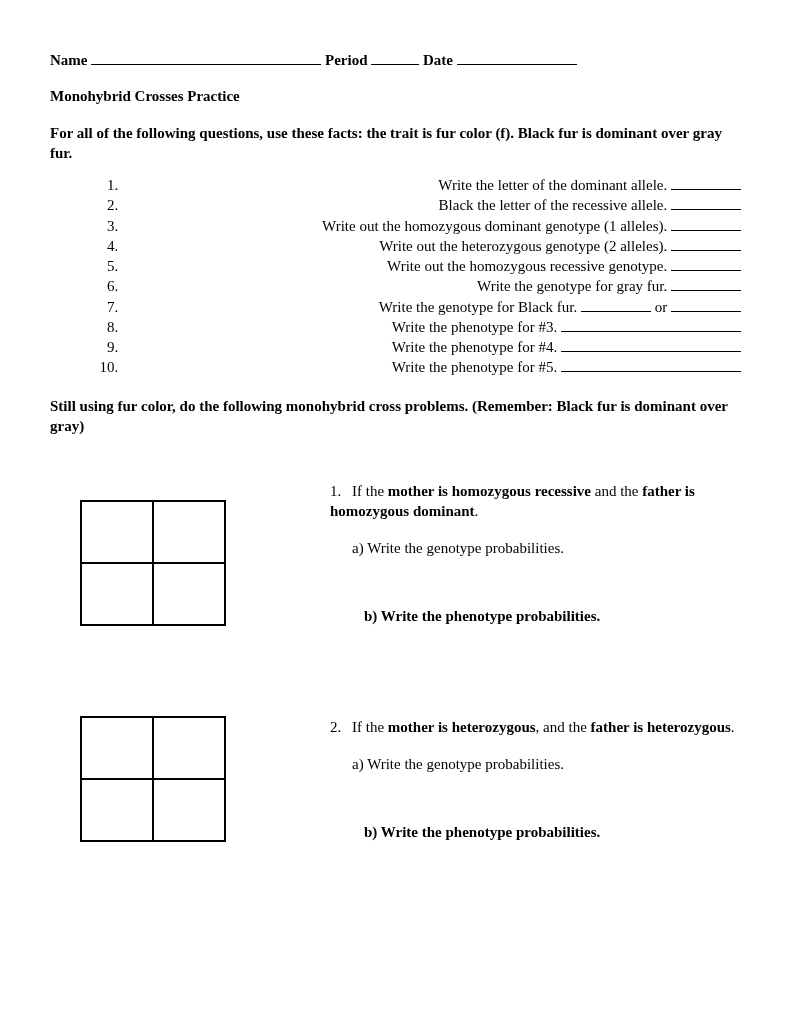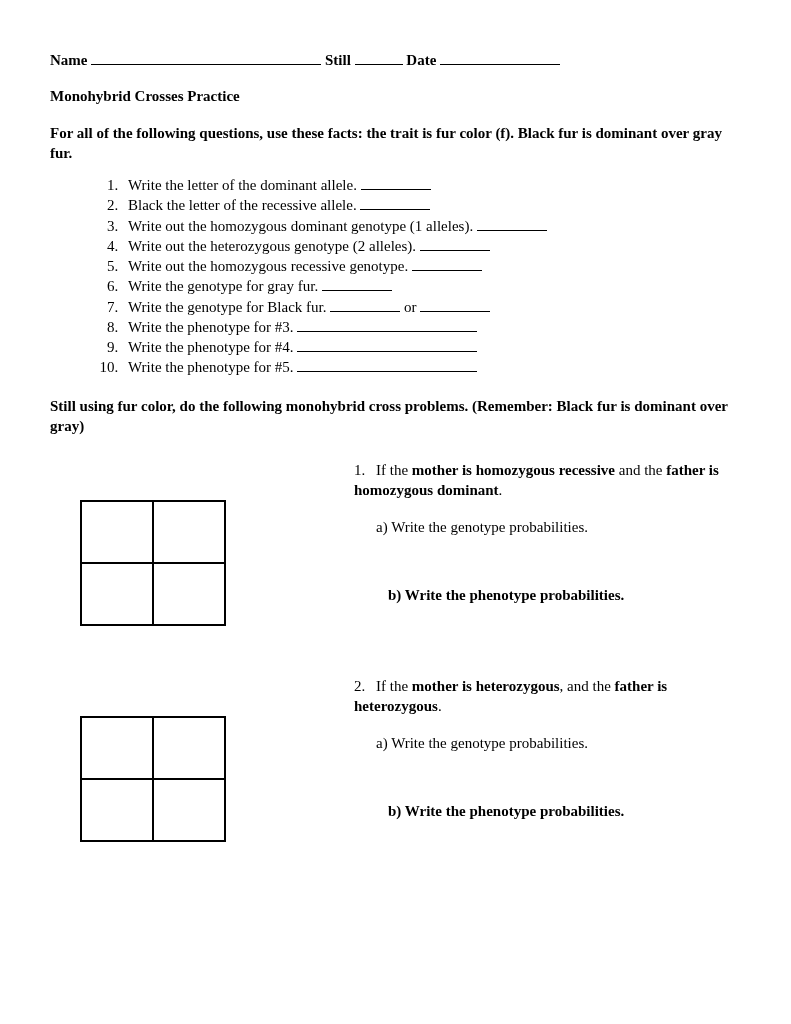--- a/index.html
+++ b/index.html
@@ -40,30 +40,30 @@
       font-weight: bold;
       margin-bottom: 12px;
     }
     ol.main-list {
       margin-left: 72px;
       margin-bottom: 18px;
     }
     ol.main-list li {
       padding-left: 6px;
       line-height: 1.35;
+      text-align: right;
     }
     .section-heading {
       font-weight: bold;
       margin-bottom: 24px;
     }
     .problem-row {
       display: flex;
-      align-items: flex-start;
+      align-items: flex-end;
       margin-bottom: 50px;
-      gap: 24px;
     }
     .punnett-wrapper {
       width: 280px;
       flex-shrink: 0;
       padding-left: 30px;
       padding-top: 40px;
     }
     .punnett {
       border-collapse: collapse;
     }
@@ -91,21 +91,21 @@
       font-weight: bold;
       margin-left: 34px;
     }
   </style>
 </head>
 <body>
 
 <div class="header-line">
   <span>Name</span>
   <span class="blank blank-name"></span>
-  <span>Still</span>
+  <span>Period</span>
   <span class="blank blank-period"></span>
   <span>Date</span>
   <span class="blank blank-date"></span>
 </div>
 
 <div class="title">Monohybrid Crosses Practice</div>
 
 <div class="instructions">For all of the following questions, use these facts: the trait is fur color (f). Black fur is dominant over gray fur.</div>
 
 <ol class="main-list">

